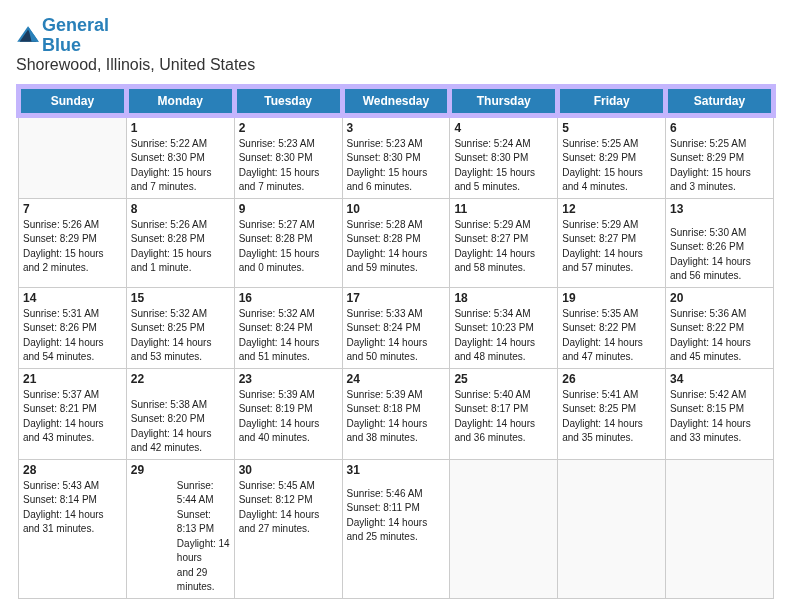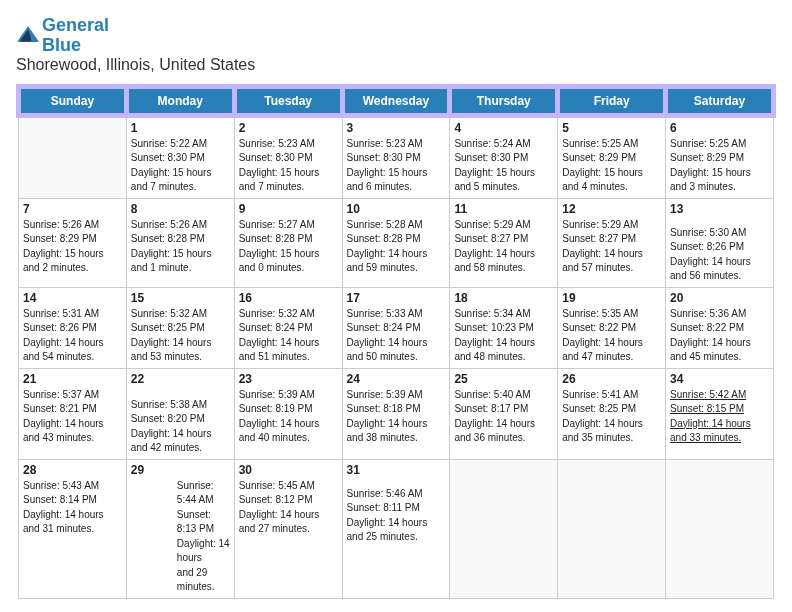--- a/index.html
+++ b/index.html
@@ -306,21 +306,21 @@
         </td>
         <td>
           <div class="day-num">26</div>
           <div class="day-info" style="white-space: pre-line;">Sunrise: 5:41 AM
 Sunset: 8:25 PM
 Daylight: 14 hours
 and 35 minutes.</div>
         </td>
         <td>
           <div class="day-num">34</div>
-          <div class="day-info" style="white-space: pre-line; text-decoration: underline;">Sunrise: 5:42 AM
+          <div class="day-info" style="white-space: pre-line;">Sunrise: 5:42 AM
 Sunset: 8:15 PM
 Daylight: 14 hours
 and 33 minutes.</div>
         </td>
       </tr>
       <tr>
         <td>
           <div class="day-num">28</div>
           <div class="day-info" style="white-space: pre-line;">Sunrise: 5:43 AM
 Sunset: 8:14 PM

